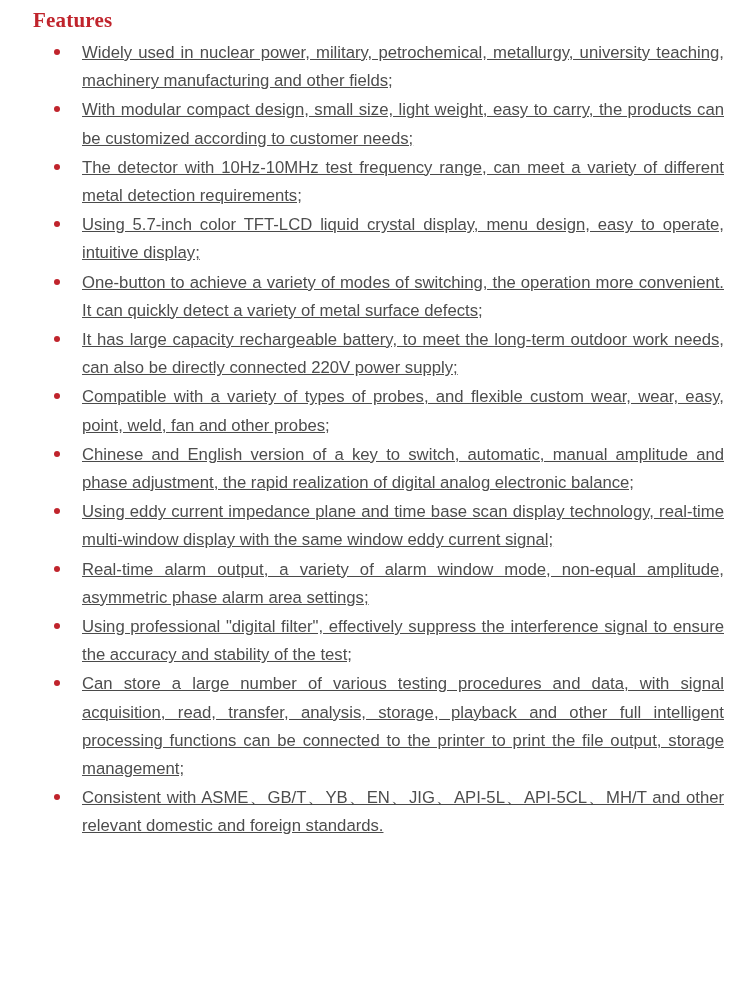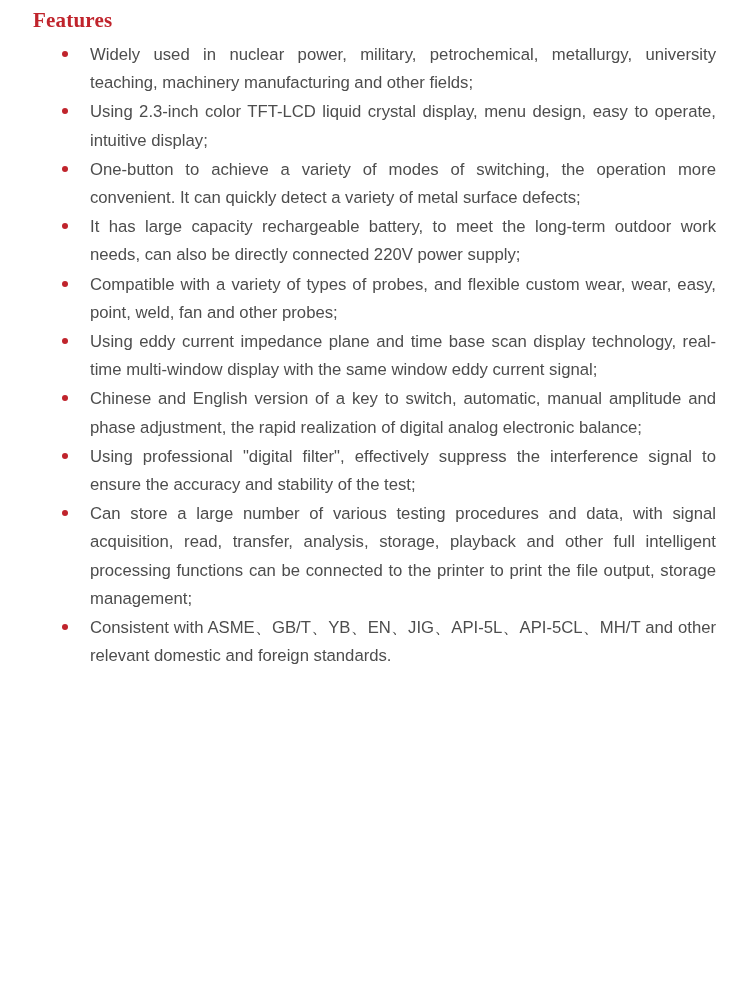--- a/index.html
+++ b/index.html
@@ -24,22 +24,23 @@
   .features-title {
     font-family: "Liberation Serif", serif;
     font-weight: bold;
     font-size: 21px;
     color: #c0242c;
     margin: 0 0 6px 5px;
     letter-spacing: 0.2px;
   }
   ul.features-list {
     list-style: none;
-    margin: 8px;
+    margin: 0;
     padding: 0;
+    text-decoration: underline;
   }
   ul.features-list > li {
     position: relative;
     padding-left: 54px;
     margin-bottom: 1px;
     font-size: 16.7px;
     line-height: 28.2px;
     color: #4d4d4d;
     text-align: justify;
     text-justify: inter-word;
@@ -63,41 +64,53 @@
 
 <div class="page">
   <h2 class="features-title" style="color: rgb(192, 36, 44);">Features</h2>
   <ul class="features-list">
     <li>
       <span class="bullet" style="background: rgb(192, 36, 44);"></span>
       <span class="item-text">Widely used in nuclear power, military, petrochemical, metallurgy, university teaching, machinery manufacturing and other fields;</span>
     </li>
     <li>
       <span class="bullet" style="background: rgb(192, 36, 44);"></span>
-      <span class="item-text">Using 2.3-inch color TFT-LCD liquid crystal display, menu design, easy to operate, intuitive display;</span>
+      <span class="item-text">With modular compact design, small size, light weight, easy to carry, the products can be customized according to customer needs;</span>
+    </li>
+    <li>
+      <span class="bullet" style="background: rgb(192, 36, 44);"></span>
+      <span class="item-text">The detector with 10Hz-10MHz test frequency range, can meet a variety of different metal detection requirements;</span>
+    </li>
+    <li>
+      <span class="bullet" style="background: rgb(192, 36, 44);"></span>
+      <span class="item-text">Using 5.7-inch color TFT-LCD liquid crystal display, menu design, easy to operate, intuitive display;</span>
     </li>
     <li>
       <span class="bullet" style="background: rgb(192, 36, 44);"></span>
       <span class="item-text">One-button to achieve a variety of modes of switching, the operation more convenient. It can quickly detect a variety of metal surface defects;</span>
     </li>
     <li>
       <span class="bullet" style="background: rgb(192, 36, 44);"></span>
       <span class="item-text">It has large capacity rechargeable battery, to meet the long-term outdoor work needs, can also be directly connected 220V power supply;</span>
     </li>
     <li>
       <span class="bullet" style="background: rgb(192, 36, 44);"></span>
       <span class="item-text">Compatible with a variety of types of probes, and flexible custom wear, wear, easy, point, weld, fan and other probes;</span>
     </li>
     <li>
       <span class="bullet" style="background: rgb(192, 36, 44);"></span>
+      <span class="item-text">Chinese and English version of a key to switch, automatic, manual amplitude and phase adjustment, the rapid realization of digital analog electronic balance;</span>
+    </li>
+    <li>
+      <span class="bullet" style="background: rgb(192, 36, 44);"></span>
       <span class="item-text">Using eddy current impedance plane and time base scan display technology, real-time multi-window display with the same window eddy current signal;</span>
     </li>
     <li>
       <span class="bullet" style="background: rgb(192, 36, 44);"></span>
-      <span class="item-text">Chinese and English version of a key to switch, automatic, manual amplitude and phase adjustment, the rapid realization of digital analog electronic balance;</span>
+      <span class="item-text">Real-time alarm output, a variety of alarm window mode, non-equal amplitude, asymmetric phase alarm area settings;</span>
     </li>
     <li>
       <span class="bullet" style="background: rgb(192, 36, 44);"></span>
       <span class="item-text">Using professional "digital filter", effectively suppress the interference signal to ensure the accuracy and stability of the test;</span>
     </li>
     <li>
       <span class="bullet" style="background: rgb(192, 36, 44);"></span>
       <span class="item-text">Can store a large number of various testing procedures and data, with signal acquisition, read, transfer, analysis, storage, playback and other full intelligent processing functions can be connected to the printer to print the file output, storage management;</span>
     </li>
     <li>

